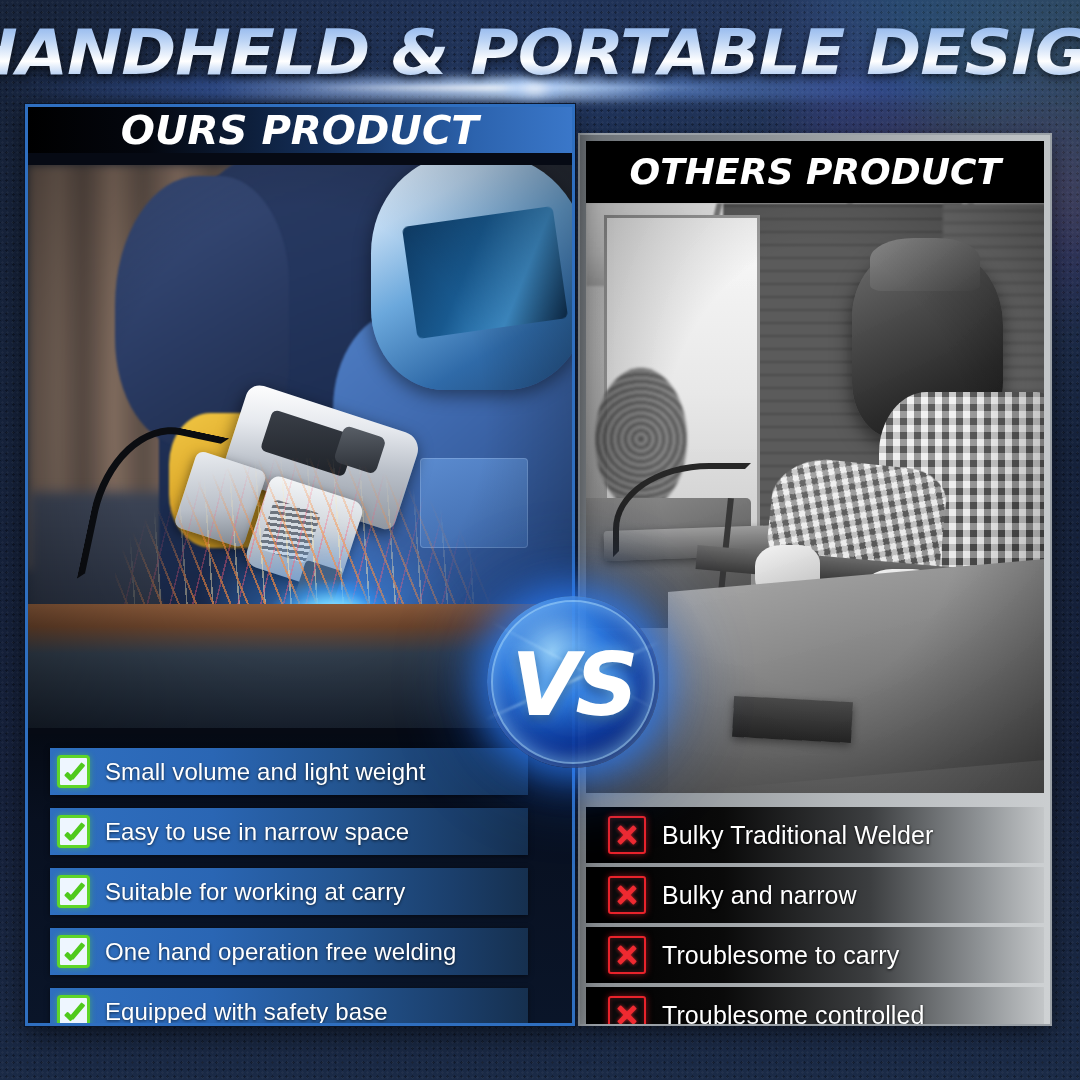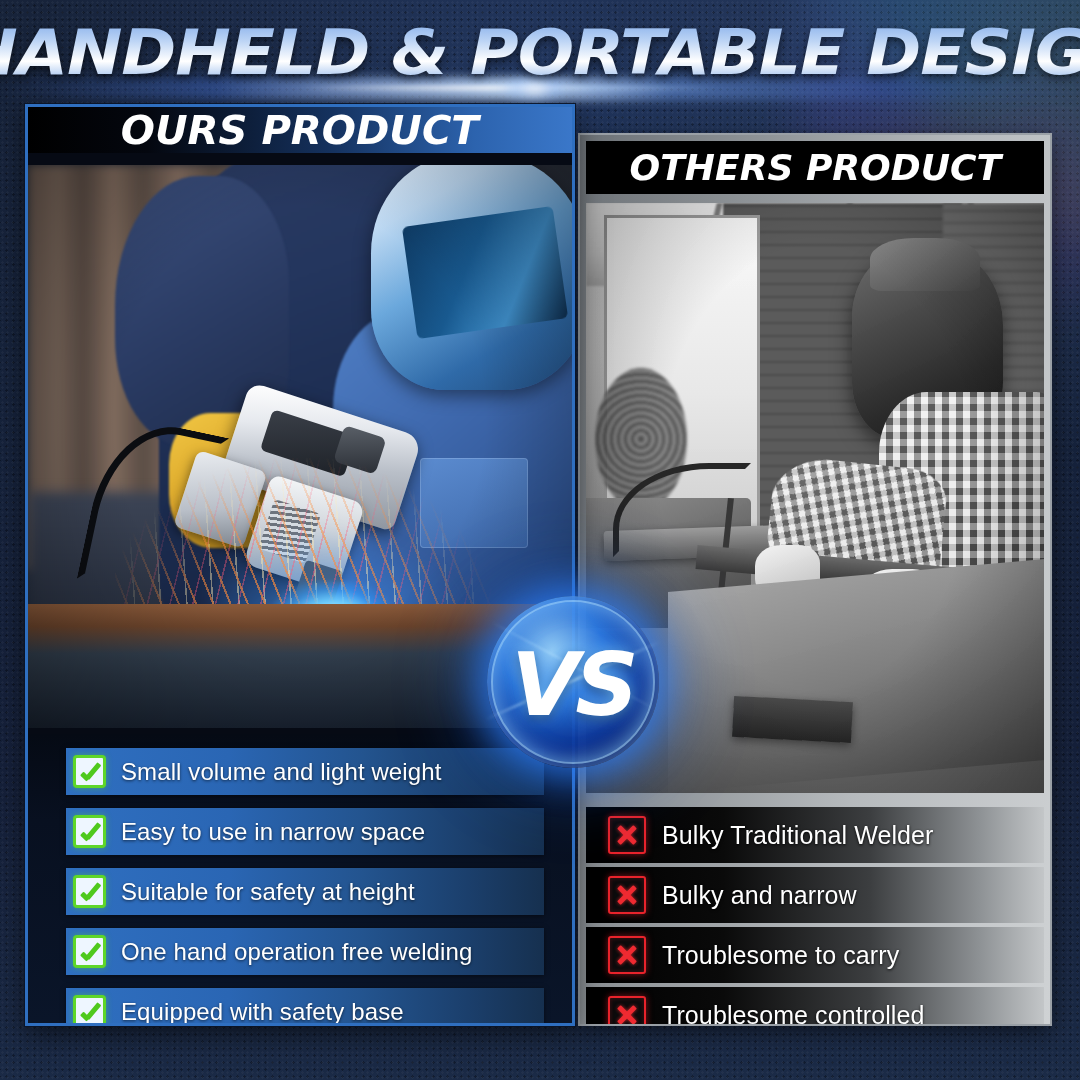--- a/index.html
+++ b/index.html
@@ -88,21 +88,21 @@
   
   #panel-others {
     position:absolute;
     left:578px; top:133px; width:474px; height:893px;
     background:linear-gradient(100deg,#6d7277 0%,#8d9296 28%,#b6babd 62%,#cfd2d4 100%);
     border:2px solid #9aa0a6;
     box-shadow:0 6px 22px rgba(0,0,0,0.55);
     overflow:hidden;
   }
   #others-head {
-    position:absolute; left:6px; top:6px; right:6px; height:53px;
+    position:absolute; left:6px; top:6px; right:6px; height:62px;
     background:#000;
     display:flex; align-items:center; justify-content:center;
   }
   #others-head span {
     font-family:"DejaVu Sans", sans-serif;
     color:#fff; font-size:35px; font-weight:bold; font-style:italic;
     letter-spacing:0px; transform:scaleX(1.03);
     white-space:nowrap;
   }
   #others-photo {
@@ -165,21 +165,21 @@
     transform:scaleX(1.03);
     white-space:nowrap;
   }
   #ours-photo {
     position:absolute; left:0; top:58px; right:0; height:563px;
     overflow:hidden; background:#0d1524;
   }
   #ours-list {
     position:absolute; left:0; right:0; top:627px; bottom:0;
     background:linear-gradient(180deg,#050a14 0%,#081020 30%,#0a1529 100%);
-    padding:14px 0 0 38px;
+    padding:14px 0 0 22px;
   }
   .crow {
     position:relative;
     height:47px; width:478px; margin-bottom:13px;
     background:linear-gradient(90deg,#2f6fc0 0%,#2a66b4 34%,#23548f 62%,#1b3f6c 84%,#16304f 100%);
     display:flex; align-items:center;
     padding-left:7px;
     box-shadow:0 1px 5px rgba(0,0,0,0.5);
   }
   .cbox {
@@ -629,21 +629,21 @@
     <div class="crow">
       <div class="cbox"></div>
       <div class="lbl">Small volume and light weight</div>
     </div>
     <div class="crow">
       <div class="cbox"></div>
       <div class="lbl">Easy to use in narrow space</div>
     </div>
     <div class="crow">
       <div class="cbox"></div>
-      <div class="lbl">Suitable for safety at height</div>
+      <div class="lbl">Suitable for working at carry</div>
     </div>
     <div class="crow">
       <div class="cbox"></div>
       <div class="lbl">One hand operation free welding</div>
     </div>
     <div class="crow">
       <div class="cbox"></div>
       <div class="lbl">Equipped with safety base</div>
     </div>
   </div>

